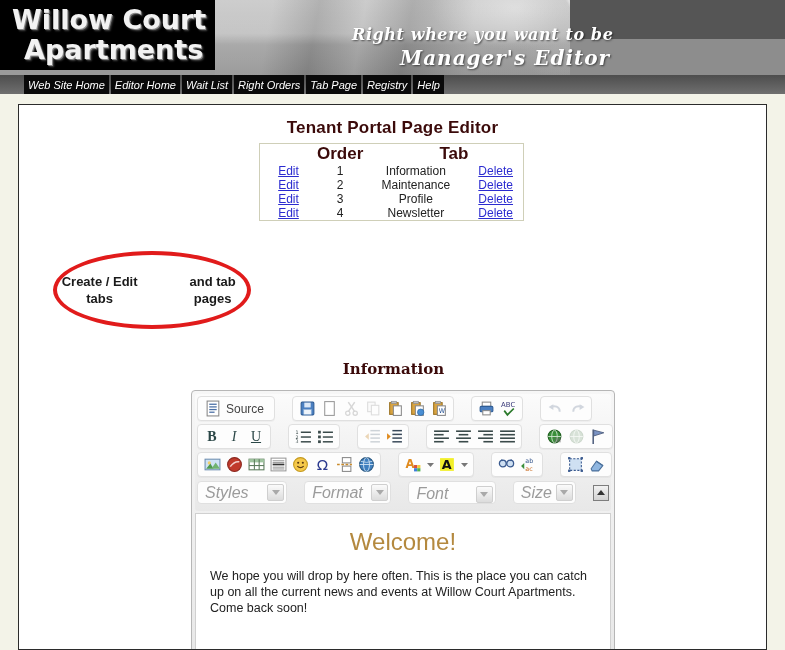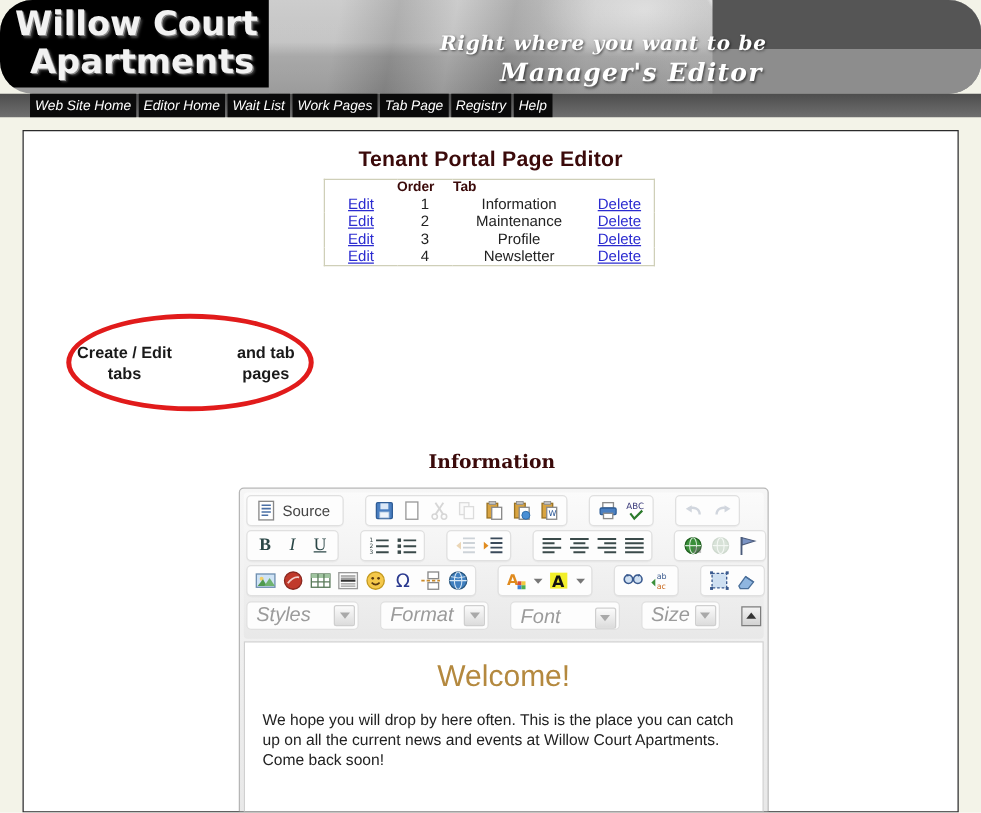--- a/index.html
+++ b/index.html
@@ -10,21 +10,20 @@
     font-family:"Liberation Sans", sans-serif;
     font-size:12px;
     color:#000;
   }
 
   
   .banner {
     position:relative; width:785px; height:75px;
     background:#9a9a9a;
     overflow:hidden;
-    border-radius:26px;
   }
   .banner-photo {
     position:absolute; left:215px; top:0; width:570px; height:75px;
     background:
       radial-gradient(ellipse 120px 60px at 300px 8px, rgba(255,255,255,.40), rgba(255,255,255,0) 70%),
       radial-gradient(ellipse 60px 70px at 345px 30px, rgba(180,180,180,.55), rgba(120,120,120,0) 75%),
       linear-gradient(100deg, rgba(255,255,255,.12) 0 10%, rgba(0,0,0,.10) 18%, rgba(255,255,255,.10) 26%, rgba(0,0,0,.12) 34%, rgba(255,255,255,.08) 45%),
       linear-gradient(180deg,#c6c6c6 0%, #bdbdbd 45%, #9d9d9d 60%, #8e8e8e 100%);
   }
   .banner-photo:after {
@@ -127,22 +126,22 @@
   .tbl-caption {
     background:#f5f5e8;
     text-align:center;
     font-weight:normal;
     color:#3b0a0a;
     padding:2px 0 2px 0;
     font-size:12px;
     border-bottom:1px solid #e3e3d2;
   }
   .th-row td {
-    font-weight:bold; color:#3b0a0a; text-align:left;
-    padding:2px 0 1px 0; font-size:11px;
+    font-weight:bold; color:#3b0a0a; text-align:right;
+    padding:2px 0 1px 0; font-size:17px;
   }
   .pg-row td { padding:1px 0; font-size:12px; color:#222; }
   .c-edit   { width:22%; text-align:center; }
   .c-order  { width:17%; text-align:center; }
   .c-tab    { width:40%; text-align:center; }
   .c-delete { width:21%; text-align:center; }
   a.lnk {
     color:#2b2bd0; text-decoration:underline; cursor:pointer; font-size:12px;
   }
 
@@ -285,21 +284,21 @@
     <div class="logo-l2">Apartments</div>
   </div>
   <div class="tagline1">Right where you want to be</div>
   <div class="tagline2">Manager's Editor</div>
 </div>
 
 <div class="navbar">
   <div class="nav-item">Web Site Home</div>
   <div class="nav-item">Editor Home</div>
   <div class="nav-item">Wait List</div>
-  <div class="nav-item">Work Pages</div>
+  <div class="nav-item">Right Orders</div>
   <div class="nav-item">Tab Page</div>
   <div class="nav-item">Registry</div>
   <div class="nav-item">Help</div>
 </div>
 
 <div class="page-area">
   <div class="content-panel">
 
     <div class="page-title">Tenant Portal Page Editor</div>
 

